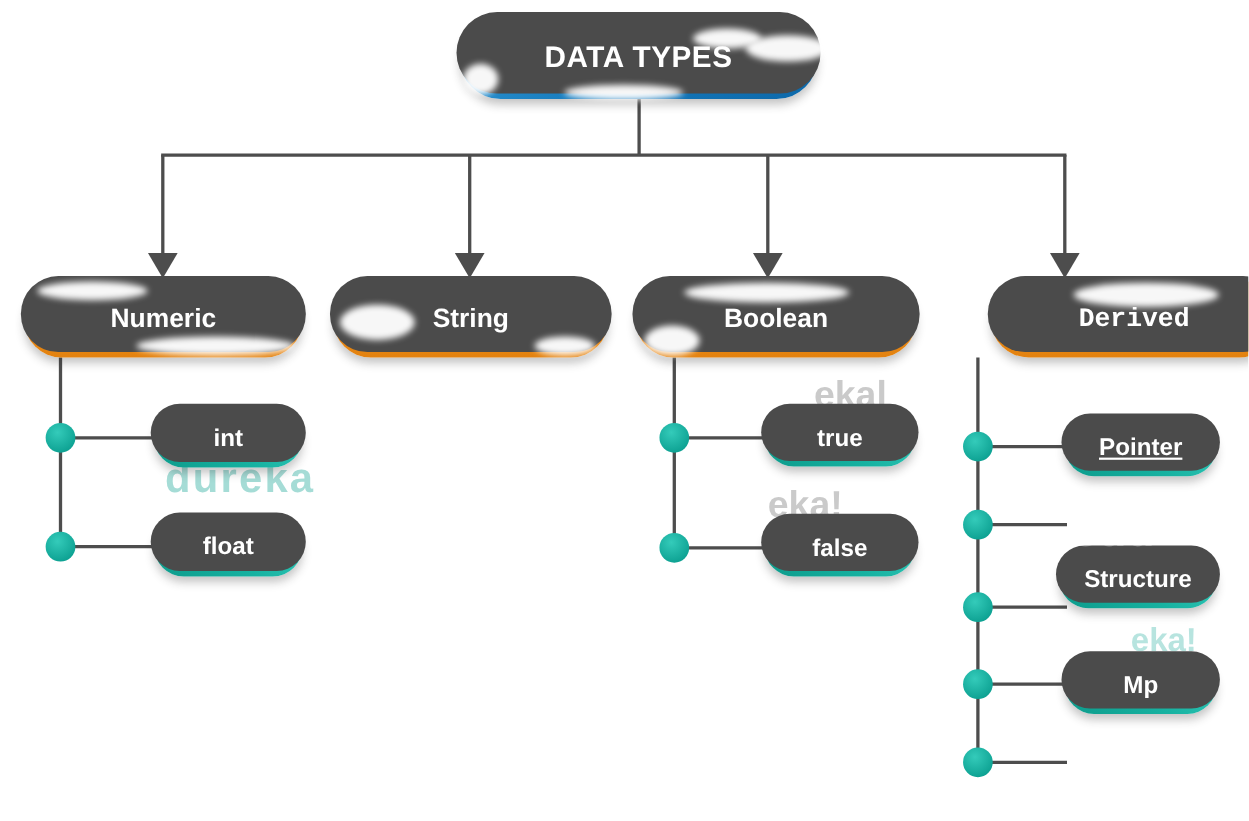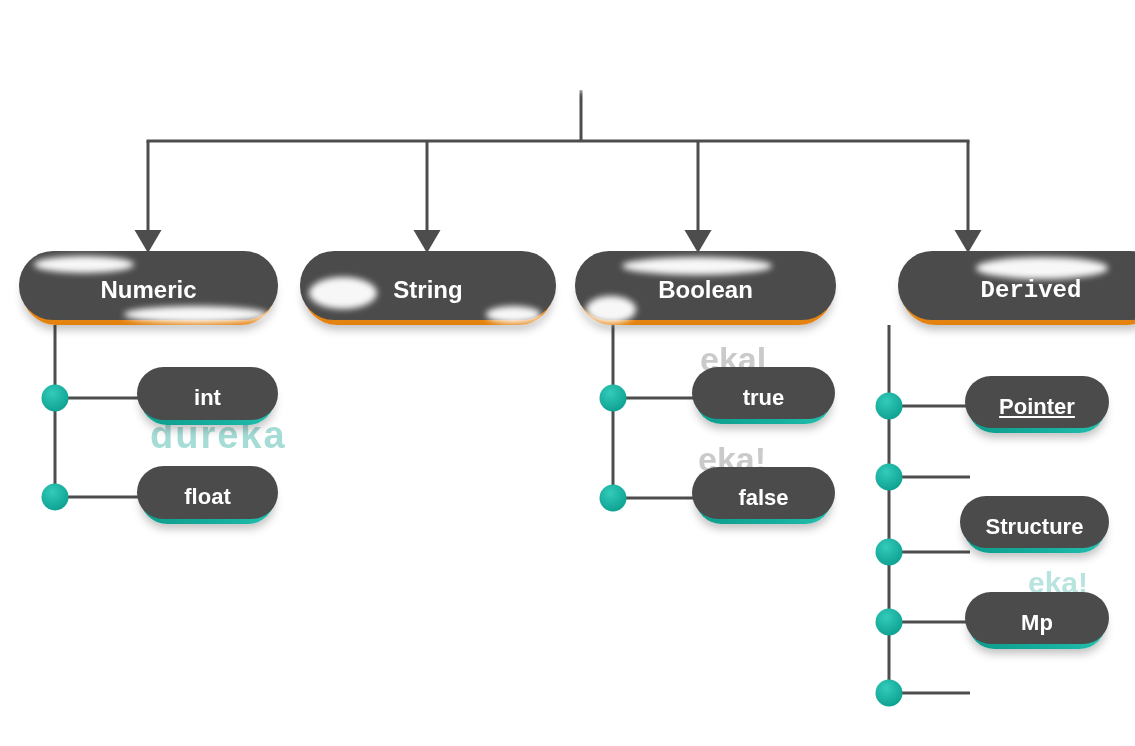--- a/index.html
+++ b/index.html
@@ -116,24 +116,27 @@
       <circle cx="613" cy="498" r="13.5"></circle>
       <circle cx="889" cy="406" r="13.5"></circle>
       <circle cx="889" cy="477" r="13.5"></circle>
       <circle cx="889" cy="552" r="13.5"></circle>
       <circle cx="889" cy="622" r="13.5"></circle>
       <circle cx="889" cy="693" r="13.5"></circle>
     </g>
   </svg>
 
   <div class="ghost" style="left:150px; top:414px; font-size:38px; color:rgba(18,164,148,0.38); letter-spacing:2px;">dureka</div>
-  <div class="ghost" style="left:700px; top:340px; font-size:34px; color:rgba(150,150,150,0.5);">ekal</div>
+  <div class="ghost" style="left:740px; top:340px; font-size:34px; color:rgba(150,150,150,0.5);">ekal</div>
   <div class="ghost" style="left:698px; top:440px; font-size:34px; color:rgba(150,150,150,0.5);">eka!</div>
   <div class="ghost" style="left:1028px; top:566px; font-size:30px; color:rgba(18,164,148,0.3);">eka!</div>
 
+  <div class="node root-node">
+    <span class="lbl">DATA TYPES</span>
+  </div>
 
   <div class="node branch-node" style="left:22px;  width:253px;">
     <span class="lbl">Numeric</span>
   </div>
   <div class="node branch-node" style="left:303px; width:250px;">
     <span class="lbl">String</span>
   </div>
   <div class="node branch-node" style="left:578px; width:255px;">
     <span class="lbl">Boolean</span>
   </div>

